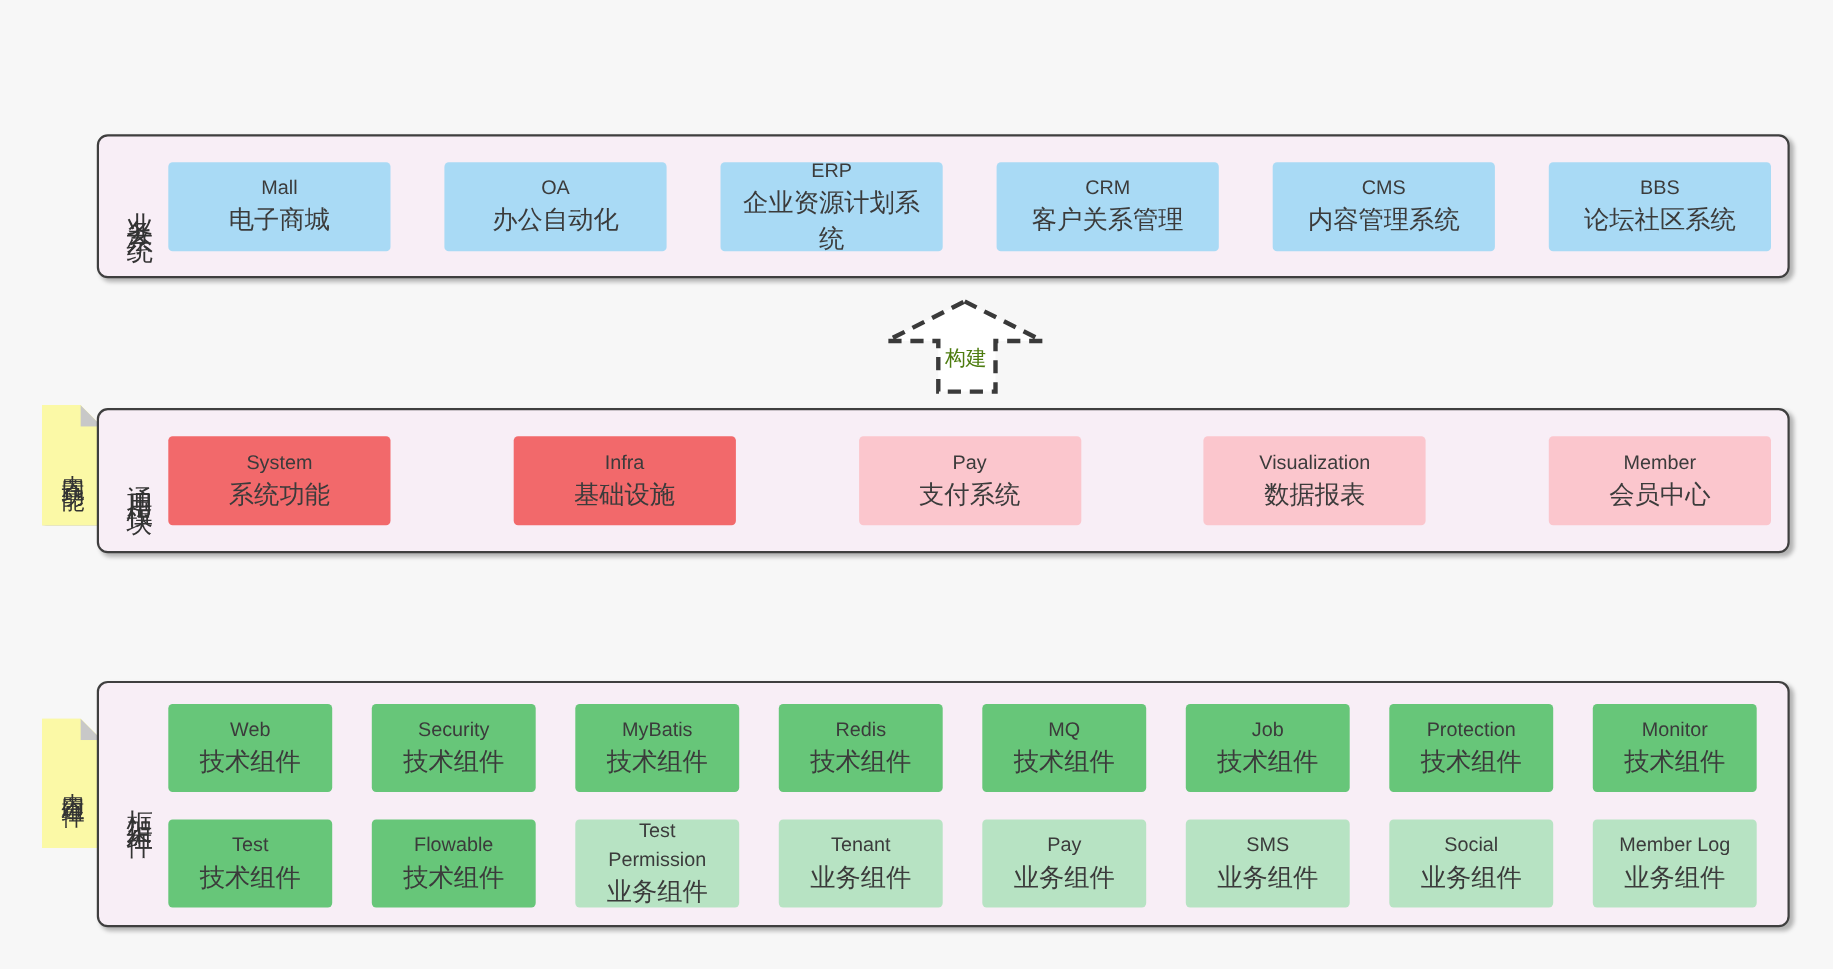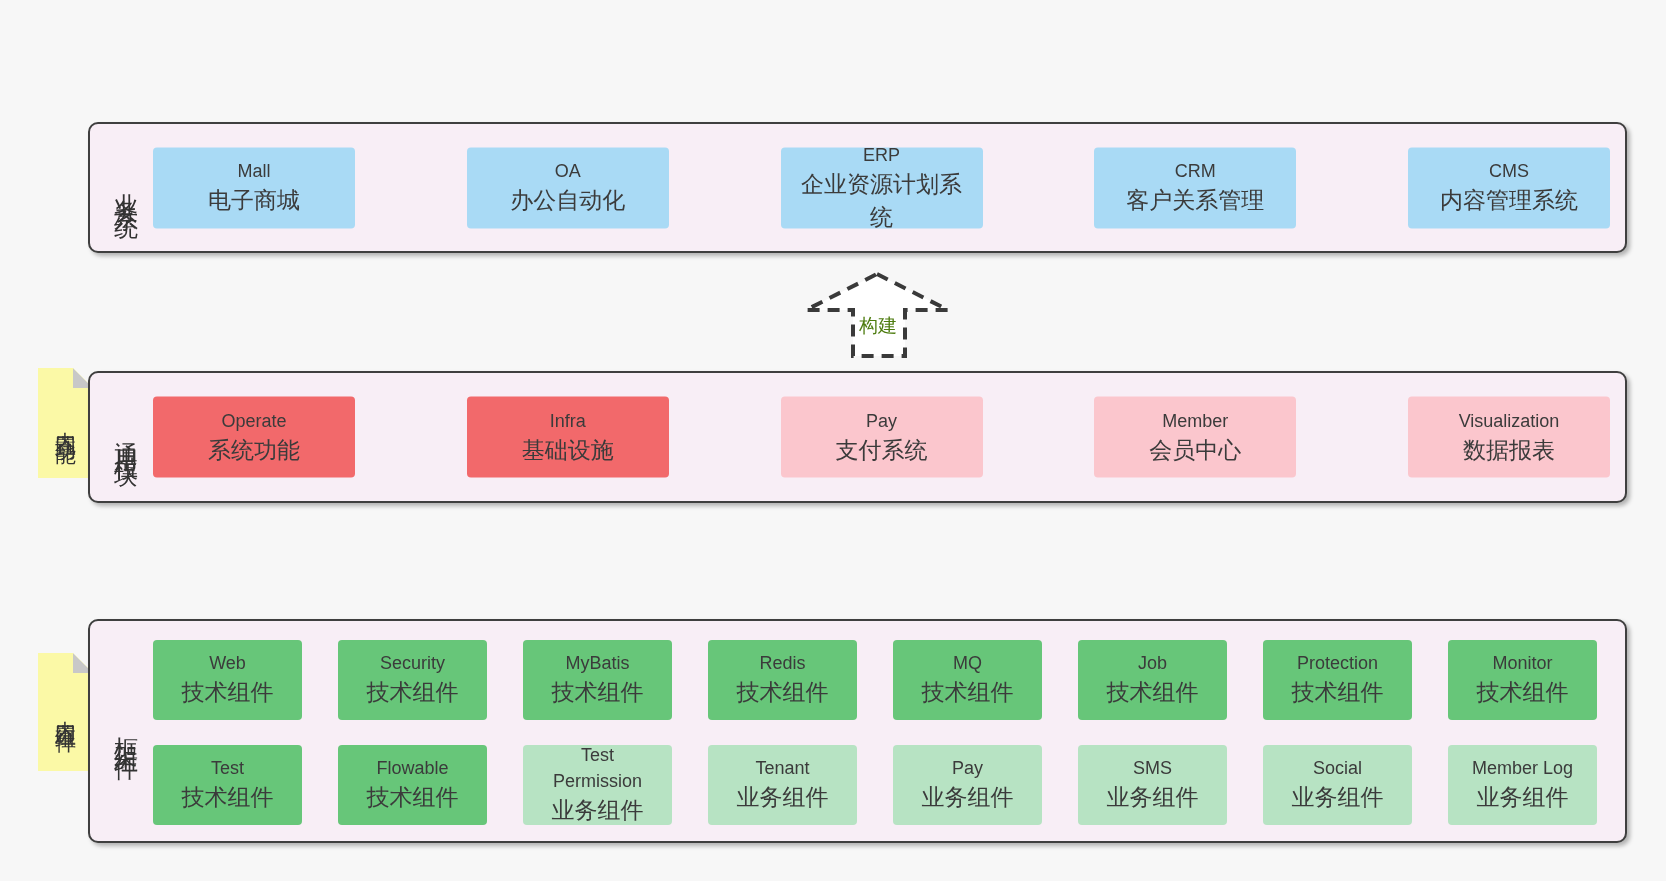--- a/index.html
+++ b/index.html
@@ -111,52 +111,56 @@
         <span class="box-sub">企业资源计划系统</span>
       </div>
       <div class="box blue">
         <span class="box-name">CRM</span>
         <span class="box-sub">客户关系管理</span>
       </div>
       <div class="box blue">
         <span class="box-name">CMS</span>
         <span class="box-sub">内容管理系统</span>
       </div>
+      <div class="box blue">
+        <span class="box-name">BBS</span>
+        <span class="box-sub">论坛社区系统</span>
+      </div>
     </div>
   </section>
 
   <div class="arrow arrow-1">
     <svg width="146" height="92" viewBox="0 0 146 92">
       <polygon points="72,6 143,42 100,42 100,88 48,88 48,42 1,42" fill="#ffffff" stroke="#3a3a3a" stroke-width="4" stroke-dasharray="12 8"></polygon>
     </svg>
     <span class="arrow-label">构建</span>
   </div>
 
   <section class="layer layer-2">
     <div class="layer-label">通用模块</div>
     <div class="row row-mid">
       <div class="box red">
-        <span class="box-name">Operate</span>
+        <span class="box-name">System</span>
         <span class="box-sub">系统功能</span>
       </div>
       <div class="box red">
         <span class="box-name">Infra</span>
         <span class="box-sub">基础设施</span>
       </div>
       <div class="box pink">
         <span class="box-name">Pay</span>
         <span class="box-sub">支付系统</span>
       </div>
       <div class="box pink">
+        <span class="box-name">Visualization</span>
+        <span class="box-sub">数据报表</span>
+      </div>
+      <div class="box pink">
         <span class="box-name">Member</span>
         <span class="box-sub">会员中心</span>
-      </div>
-      <div class="box pink">
-        <span class="box-name">Visualization</span>
-        <span class="box-sub">数据报表</span>
       </div>
     </div>
   </section>
 
 
   <section class="layer layer-3">
     <div class="layer-label">框架组件</div>
     <div class="row row-f1">
       <div class="box gdark">
         <span class="box-name">Web</span>

